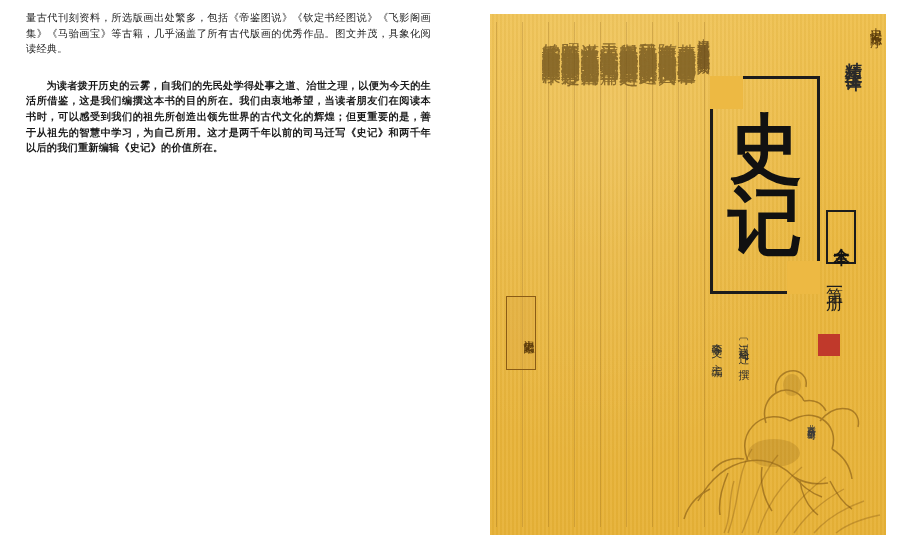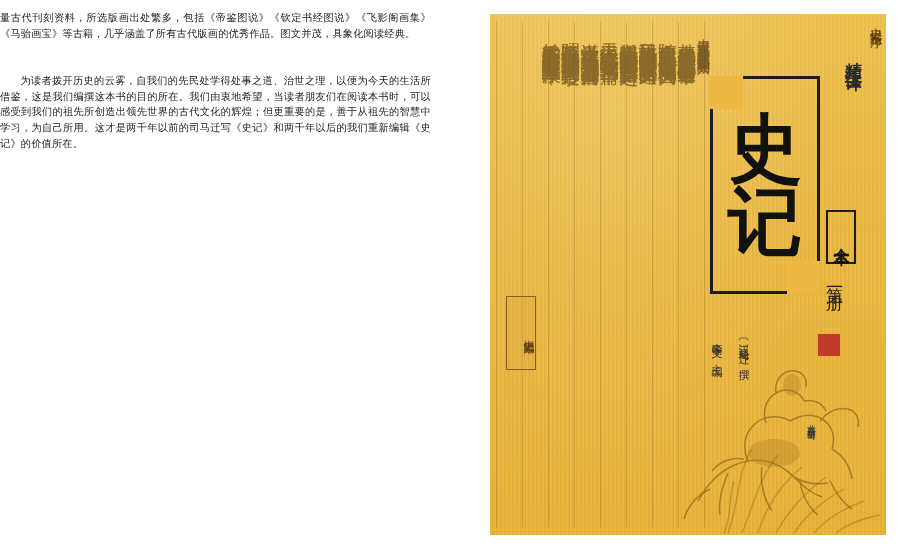--- a/index.html
+++ b/index.html
@@ -22,33 +22,34 @@
 
   
   .text-page {
     position: absolute;
     left: 0;
     top: 0;
     width: 449px;
     height: 546px;
     background: #ffffff;
     box-sizing: border-box;
-    padding: 10px 18px 0 0;
+    padding: 10px 18px 0 26px;
   }
   .para {
     font-size: 10.2px;
     line-height: 15.6px;
     color: #1b1b1b;
     text-align: justify;
     margin: 0 0 6px 0;
     letter-spacing: 0.2px;
   }
   .para.indent {
     text-indent: 2em;
-    margin-top: 32px;
+    margin-top: 21px;
+    font-weight: bold;
   }
 
   
   .cover-wrap {
     position: absolute;
     left: 490px;
     top: 14px;
     width: 396px;
     height: 521px;
     background: #edb943;

